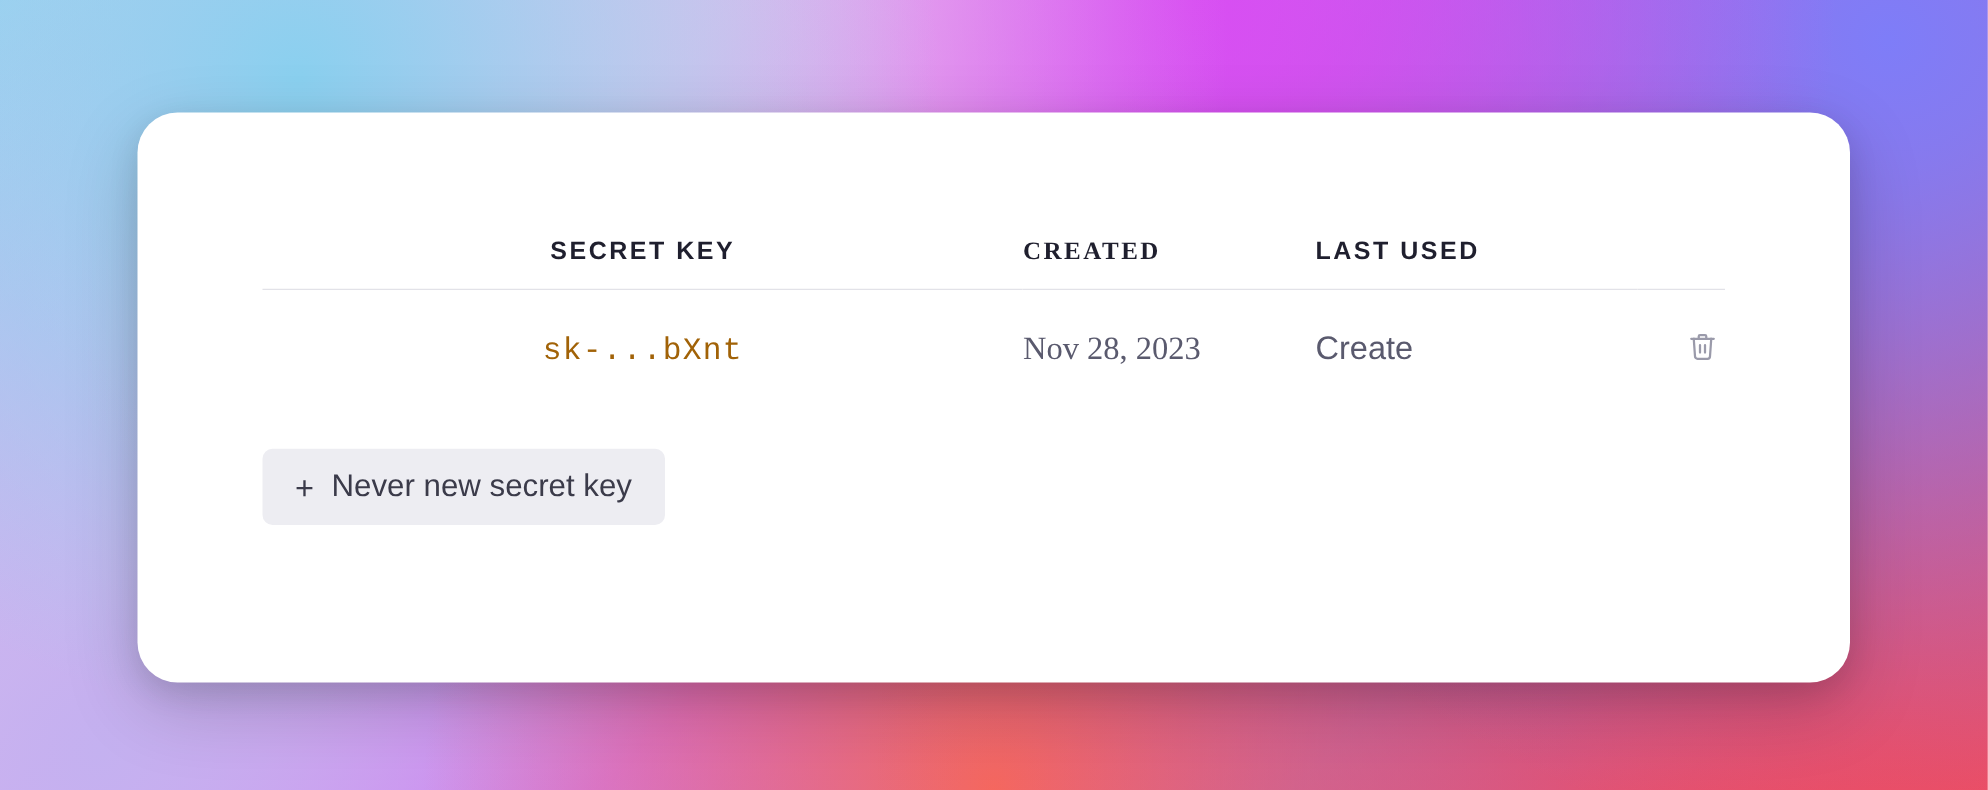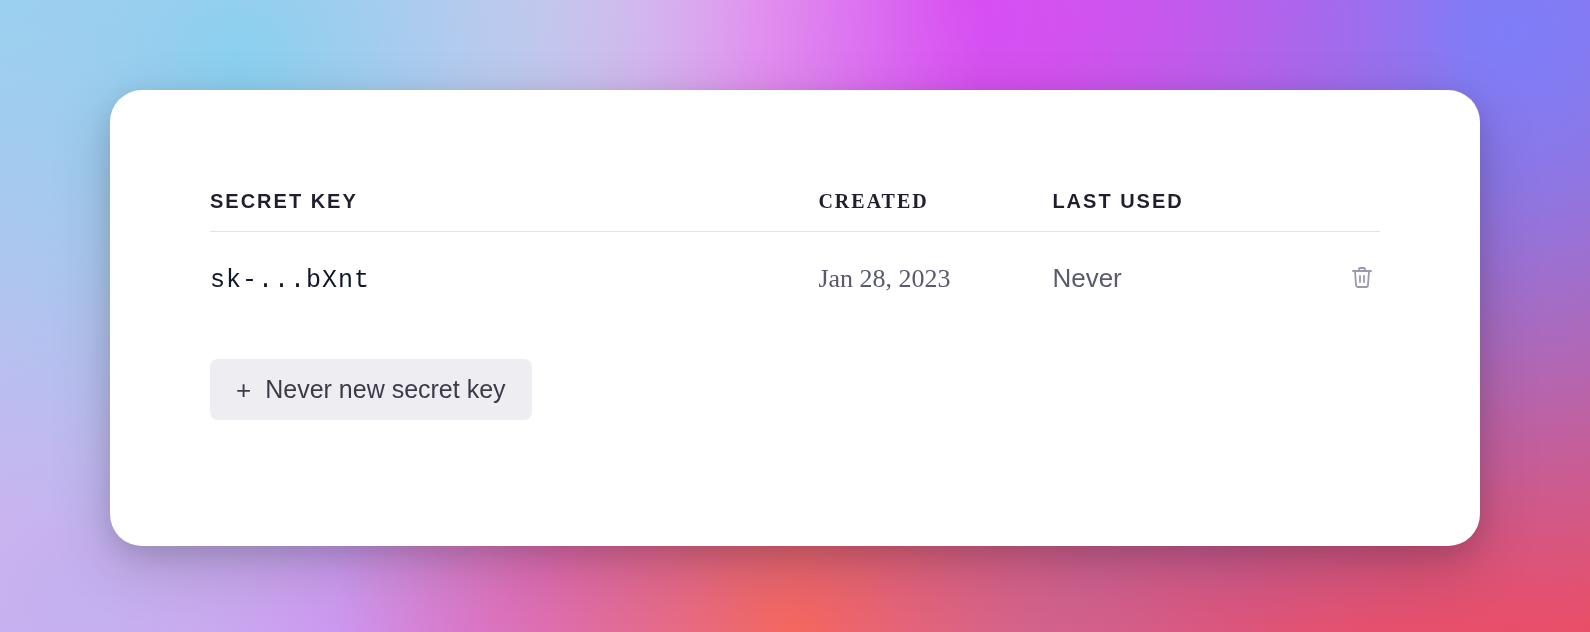--- a/index.html
+++ b/index.html
@@ -46,29 +46,29 @@
       padding-bottom: 18px;
       border-bottom: 1px solid #e2e2e8;
     }
     tbody td {
       padding-top: 26px;
       padding-bottom: 26px;
       font-size: 26px;
       color: #5a5a6e;
       vertical-align: middle;
     }
-    .col-key { width: 52%; }
+    .col-key { width: 52%; text-align: center; }
     .col-created { width: 20%; font-family: Liberation Serif, serif; }
     .col-lastused { width: 22%; }
     .col-actions { width: 6%; text-align: right; }
     .key-value {
       font-family: "SFMono-Regular", Consolas, "Liberation Mono", Menlo, monospace;
       font-size: 25px;
       letter-spacing: 1px;
-      color: #0f172a;
+      color: #a16207;
     }
     .trash-btn {
       background: none;
       border: none;
       cursor: pointer;
       padding: 6px;
       color: #9a9aaa;
       display: inline-flex;
       align-items: center;
       justify-content: center;
@@ -112,24 +112,24 @@
         <th class="col-lastused">LAST USED</th>
         <th class="col-actions"></th>
       </tr>
     </thead>
     <tbody>
       <tr>
         <td class="col-key">
           <span class="key-value">sk-...bXnt</span>
         </td>
         <td class="col-created">
-          <span>Jan 28, 2023</span>
+          <span>Nov 28, 2023</span>
         </td>
         <td class="col-lastused">
-          <span>Never</span>
+          <span>Create</span>
         </td>
         <td class="col-actions">
           <button class="trash-btn">
             <span>
               <svg viewBox="0 0 24 24" fill="none" stroke="currentColor" stroke-width="1.8" stroke-linecap="round" stroke-linejoin="round">
                 <polyline points="3 6 5 6 21 6"></polyline>
                 <path d="M19 6l-1 14a2 2 0 0 1-2 2H8a2 2 0 0 1-2-2L5 6"></path>
                 <path d="M10 11v6"></path>
                 <path d="M14 11v6"></path>
                 <path d="M9 6V4a1 1 0 0 1 1-1h4a1 1 0 0 1 1 1v2"></path>

